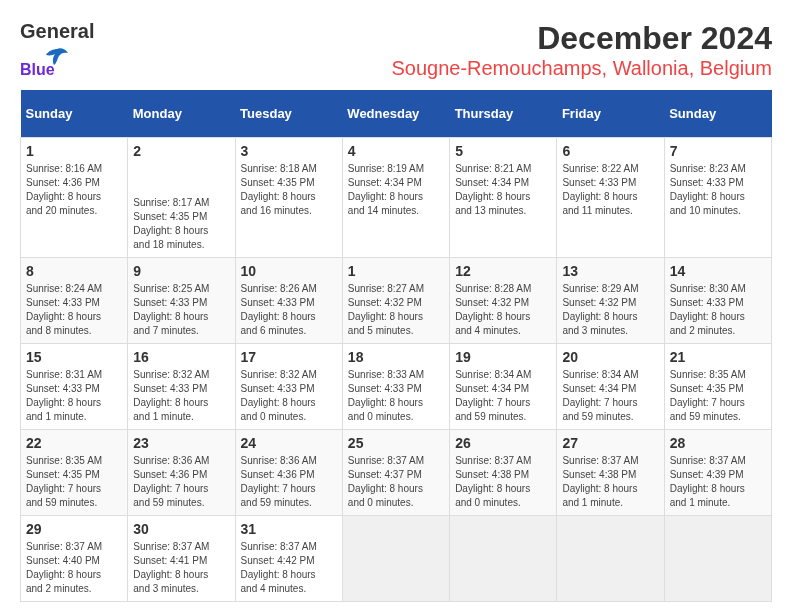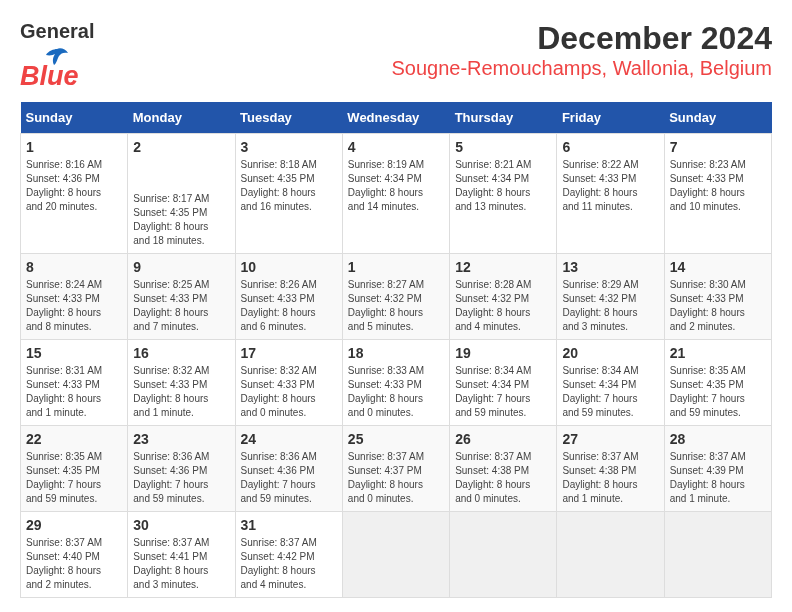--- a/index.html
+++ b/index.html
@@ -40,21 +40,21 @@
       color: #ef4444;
     }
     table {
       width: 100%;
       border-collapse: collapse;
       font-size: 11px;
     }
     thead tr th {
       background-color: #2255aa;
       color: #fff;
-      padding: 8px 5px;
+      padding: 16px 5px;
       text-align: left;
       font-size: 13px;
       font-weight: bold;
     }
     tbody tr td {
       border: 1px solid #ddd;
       vertical-align: top;
       padding: 5px;
       width: calc(100% / 7);
       height: 80px;
@@ -82,21 +82,21 @@
 <body>
 
 <div class="header-section">
   <div class="logo">
     <div class="logo-text">
       <span style="font-size:20px;font-weight:bold;color:#333;">General</span>
       <svg width="22" height="18" viewBox="0 0 22 18">
         <path d="M11 2 C14 0, 20 2, 22 6 C18 5, 15 6, 13 9 C11 12, 11 16, 8 18 C6 14, 7 10, 9 7 C7 8, 4 9, 0 8 C2 4, 8 2, 11 2Z" fill="#1a6abf"></path>
       </svg>
     </div>
-    <span style="font-size:27px;font-weight:bold;color:#ef4444;margin-top:-4px;font-style:italic;">Blue</span>
+    <span style="font-size:16px;font-weight:bold;color:#6d28d9;margin-top:-4px;">Blue</span>
   </div>
   <div class="title-section">
     <div class="calendar-title">December 2024</div>
     <div class="calendar-subtitle">Sougne-Remouchamps, Wallonia, Belgium</div>
   </div>
 </div>
 
 <table>
   <thead>
     <tr>

